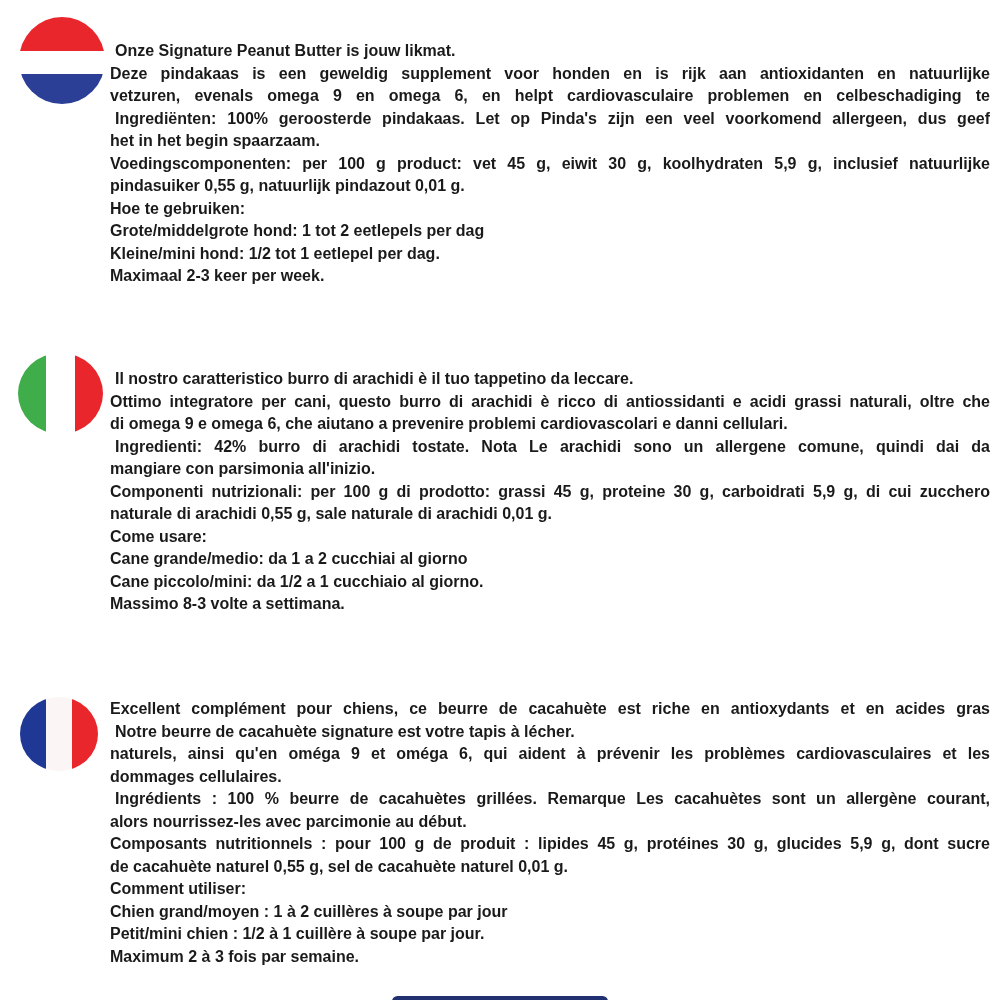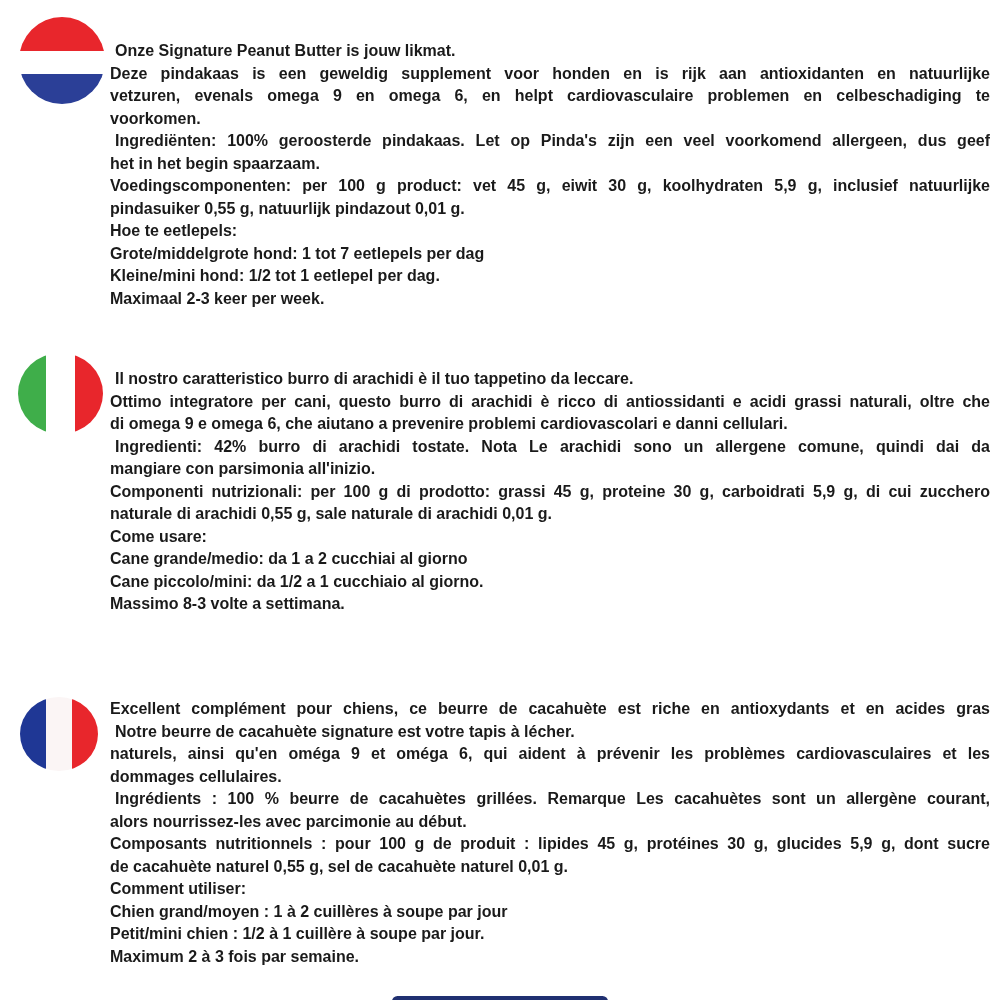--- a/index.html
+++ b/index.html
@@ -52,27 +52,26 @@
   <div id="nl-flag" class="flag horizontal">
     <div class="stripe s39" style="background: rgb(232, 38, 44);"></div>
     <div class="stripe s27" style="background: rgb(255, 255, 255);"></div>
     <div class="stripe s34" style="background: rgb(43, 63, 151);"></div>
   </div>
 
   <div id="nl-text" class="tb">
     <div class="ln ind"> Onze Signature Peanut Butter is jouw likmat.</div>
     <div class="ln j">Deze pindakaas is een geweldig supplement voor honden en is rijk aan antioxidanten en natuurlijke</div>
     <div class="ln j">vetzuren, evenals omega 9 en omega 6, en helpt cardiovasculaire problemen en celbeschadiging te</div>
-    <div class="ln">voorkomen.</div>
     <div class="ln ind j"> Ingrediënten: 100% geroosterde pindakaas. Let op Pinda's zijn een veel voorkomend allergeen, dus geef</div>
     <div class="ln">het in het begin spaarzaam.</div>
     <div class="ln j">Voedingscomponenten: per 100 g product: vet 45 g, eiwit 30 g, koolhydraten 5,9 g, inclusief natuurlijke</div>
     <div class="ln">pindasuiker 0,55 g, natuurlijk pindazout 0,01 g.</div>
-    <div class="ln">Hoe te eetlepels:</div>
-    <div class="ln">Grote/middelgrote hond: 1 tot 7 eetlepels per dag</div>
+    <div class="ln">Hoe te gebruiken:</div>
+    <div class="ln">Grote/middelgrote hond: 1 tot 2 eetlepels per dag</div>
     <div class="ln">Kleine/mini hond: 1/2 tot 1 eetlepel per dag.</div>
     <div class="ln">Maximaal 2-3 keer per week.</div>
   </div>
 
   <div id="it-flag" class="flag vertical">
     <div class="stripe" style="background: rgb(63, 174, 74);"></div>
     <div class="stripe" style="background: rgb(255, 255, 255);"></div>
     <div class="stripe" style="background: rgb(232, 38, 44);"></div>
   </div>
 

